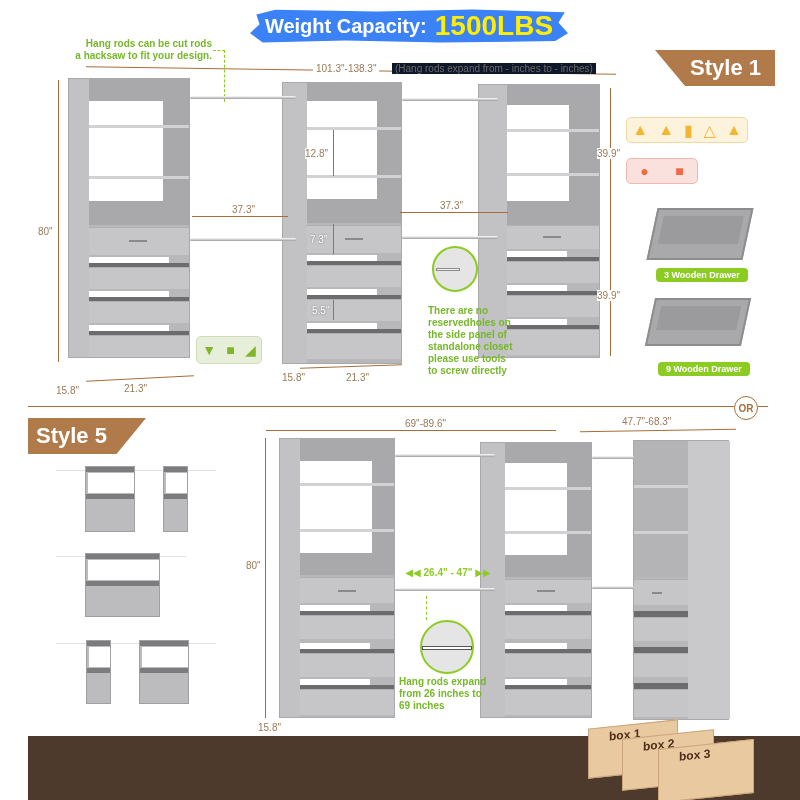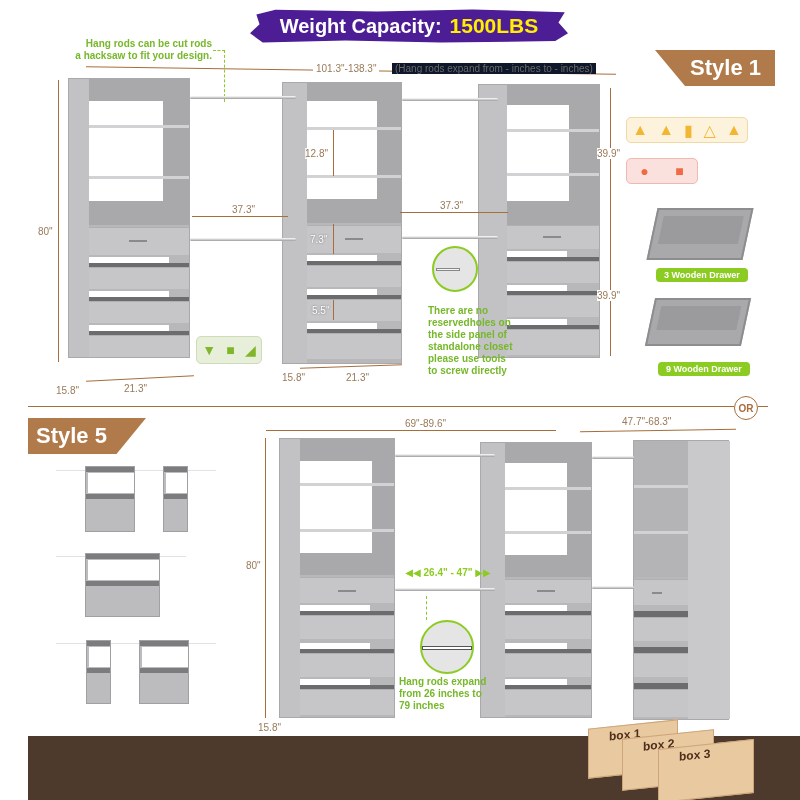--- a/index.html
+++ b/index.html
@@ -1,25 +1,25 @@
 <!DOCTYPE html>
 <html><head>
 <meta charset="utf-8">
 <style>
   * { box-sizing: border-box; margin: 0; padding: 0; }
   html, body { width: 800px; height: 800px; overflow: hidden; background: #ffffff; }
   body { position: relative; font-family: "Liberation Sans", "DejaVu Sans", sans-serif; color: #333; }
   .abs { position: absolute; }
 
   
-  .weight-banner { left: 250px; top: 8px; width: 318px; height: 36px; background: #4c1d95;
+  .weight-banner { left: 250px; top: 8px; width: 318px; height: 36px; background: #3b82f6;
     clip-path: polygon(2% 18%, 8% 5%, 40% 10%, 70% 4%, 99% 12%, 97% 40%, 100% 70%, 96% 92%, 60% 96%, 30% 90%, 4% 96%, 0% 70%, 3% 45%);
     display:flex; align-items:center; justify-content:center; gap:8px; }
   .weight-label { color: #ffffff; font-weight: 700; font-size: 20px; }
-  .weight-value { color: #ffee00; font-weight: 700; font-size: 21px; }
+  .weight-value { color: #ffee00; font-weight: 700; font-size: 28px; }
 
   .style-tag { background: #b07a4a; color:#fff; font-weight:700; font-size: 22px; display:flex; align-items:center; }
   .style1-tag { left: 655px; top: 50px; width: 120px; height: 36px; clip-path: polygon(0 0, 100% 0, 100% 100%, 25% 100%); justify-content:flex-end; padding-right: 14px; }
   .style2-tag { left: 28px; top: 418px; width: 118px; height: 36px; clip-path: polygon(0 0, 100% 0, 75% 100%, 0 100%); padding-left: 8px; }
 
   .note-green { color: #76b82a; font-weight: 700; font-size: 10px; line-height: 12px; }
 
   .dim { color: #9a7a58; font-size: 10px; }
   .hline { height: 1px; background: #a66e3a; }
   .vline { width: 1px; background: #a66e3a; }
@@ -327,21 +327,21 @@
   <span>▶▶</span>
 </div>
 
 <div class="abs" style="left:426px;top:596px;width:1px;height:24px;border-left:1px dashed #8ccb22;"></div>
 <div class="abs zoom-circle" style="left:420px;top:620px;width:54px;height:54px;">
   <div style="position:absolute;left:0;top:24px;width:50px;height:4px;background:#ffffff;border:1px solid #555;"></div>
 </div>
 <div class="abs note-green" style="left:399px;top:676px;width:110px;">
   <div>Hang rods expand</div>
   <div>from 26 inches to</div>
-  <div>79 inches</div>
+  <div>69 inches</div>
 </div>
 
 <div class="abs note-bar">
 </div>
 
 <div class="abs box" style="left:588px;top:724px;width:90px;height:50px;transform:skewY(-6deg);">box 1</div>
 <div class="abs box" style="left:622px;top:734px;width:92px;height:52px;transform:skewY(-6deg);">box 2</div>
 <div class="abs box" style="left:658px;top:744px;width:96px;height:54px;transform:skewY(-6deg);">box 3</div>
 
 </body></html>

